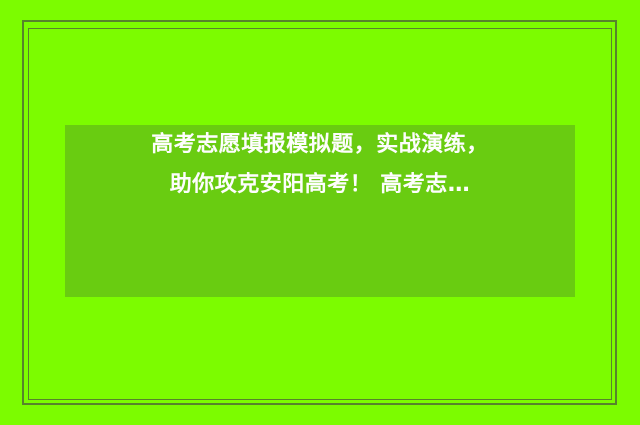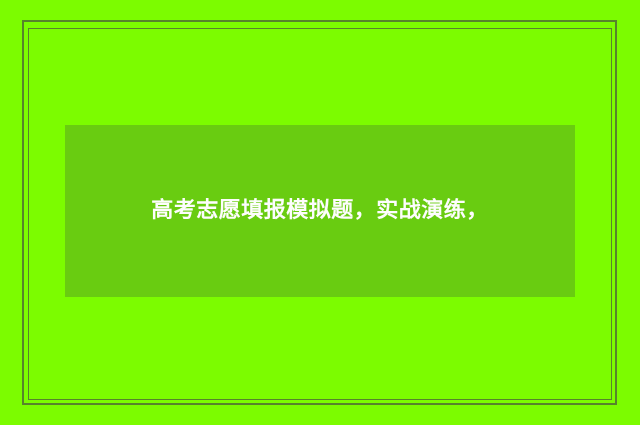--- a/index.html
+++ b/index.html
@@ -50,21 +50,20 @@
     position: absolute;
     left: 65px;
     top: 125px;
     width: 510px;
     height: 172px;
     background: #69cc11;
     box-sizing: border-box;
     display: flex;
     flex-direction: column;
     align-items: center;
-    justify-content: center;
   }
 
   .caption-text {
     margin: 0;
     padding: 0 10px;
     text-align: center;
     color: #fdfdfd;
     font-weight: bold;
     font-size: 22px;
     line-height: 40px;
@@ -83,17 +82,18 @@
 <div id="banner-canvas">
 
   <div class="frame-outer"></div>
 
   <div class="frame-inner"></div>
 
   <div class="caption-plate">
 
     <div class="caption-text">
       <span class="caption-line">高考志愿填报模拟题，实战演练，</span>
+      <span class="caption-line">助你攻克安阳高考！ 高考志…</span>
     </div>
 
   </div>
 
 </div>
 
 </body></html>

